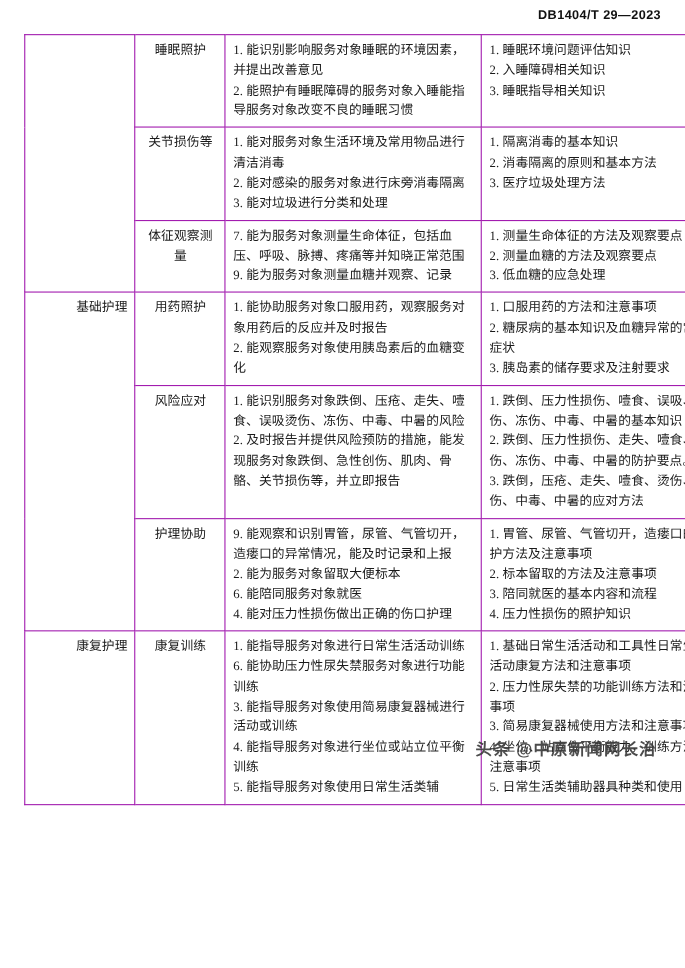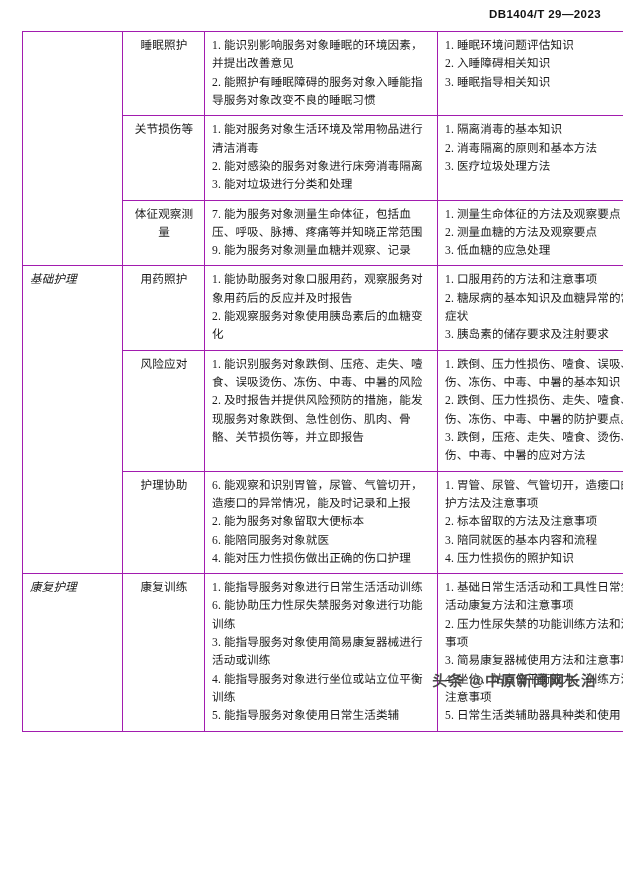--- a/index.html
+++ b/index.html
@@ -53,25 +53,24 @@
     border: 1px solid #a21caf;
     vertical-align: top;
     padding: 5px 6px 5px 7px;
     font-size: 11.6px;
     line-height: 1.58;
     color: #1a1a1a;
     letter-spacing: 0.1px;
   }
   td.col-category {
     width: 86px;
-    text-align: left;
+    text-align: right;
     vertical-align: middle;
     padding: 4px 2px;
     letter-spacing: 0.6px;
-    font-style: italic;
   }
   td.col-item {
     width: 68px;
     text-align: center;
     vertical-align: middle;
     padding: 4px 2px;
     letter-spacing: 0.6px;
   }
   td.col-skill {
     width: 219px;
@@ -195,21 +194,21 @@
                 <li>1. 跌倒、压力性损伤、噎食、误吸、烫伤、冻伤、中毒、中暑的基本知识</li>
                 <li>2. 跌倒、压力性损伤、走失、噎食、烫伤、冻伤、中毒、中暑的防护要点。</li>
                 <li>3. 跌倒，压疮、走失、噎食、烫伤、冻伤、中毒、中暑的应对方法</li>
               </ol>
             </td>
           </tr>
           <tr>
             <td class="col-item">护理协助</td>
             <td class="col-skill">
               <ol class="clauses">
-                <li>6. 能观察和识别胃管，尿管、气管切开，造瘘口的异常情况，能及时记录和上报</li>
+                <li>9. 能观察和识别胃管，尿管、气管切开，造瘘口的异常情况，能及时记录和上报</li>
                 <li>2. 能为服务对象留取大便标本</li>
                 <li>6. 能陪同服务对象就医</li>
                 <li>4. 能对压力性损伤做出正确的伤口护理</li>
               </ol>
             </td>
             <td class="col-knowledge">
               <ol class="clauses">
                 <li>1. 胃管、尿管、气管切开，造瘘口的照护方法及注意事项</li>
                 <li>2. 标本留取的方法及注意事项</li>
                 <li>3. 陪同就医的基本内容和流程</li>

